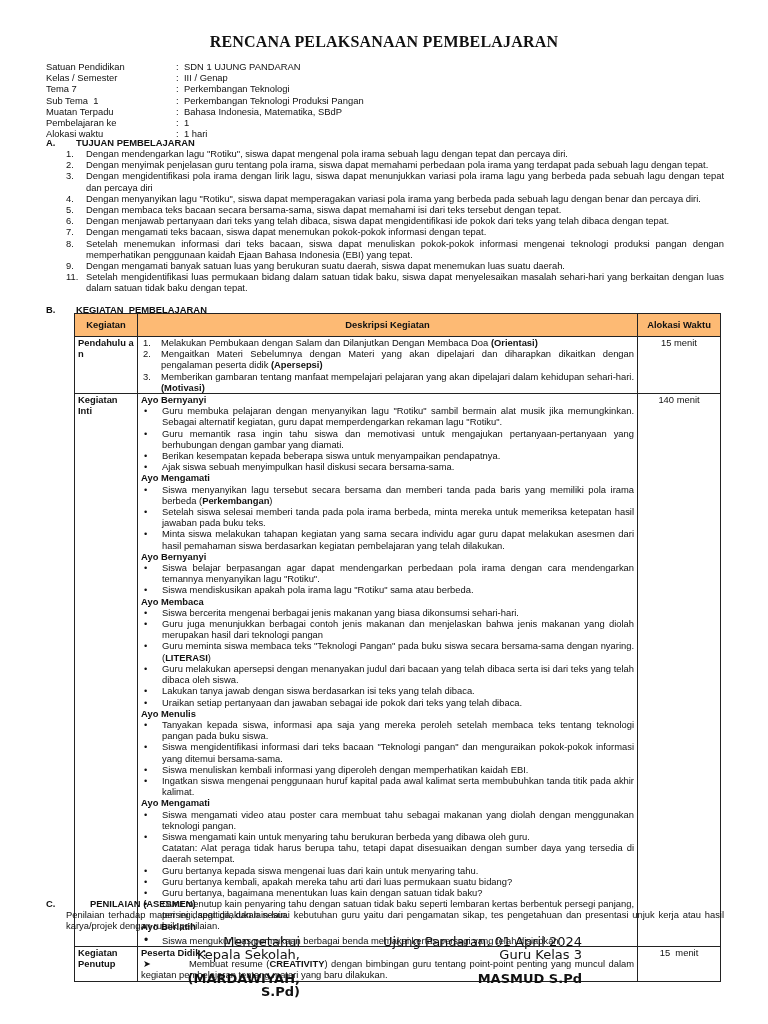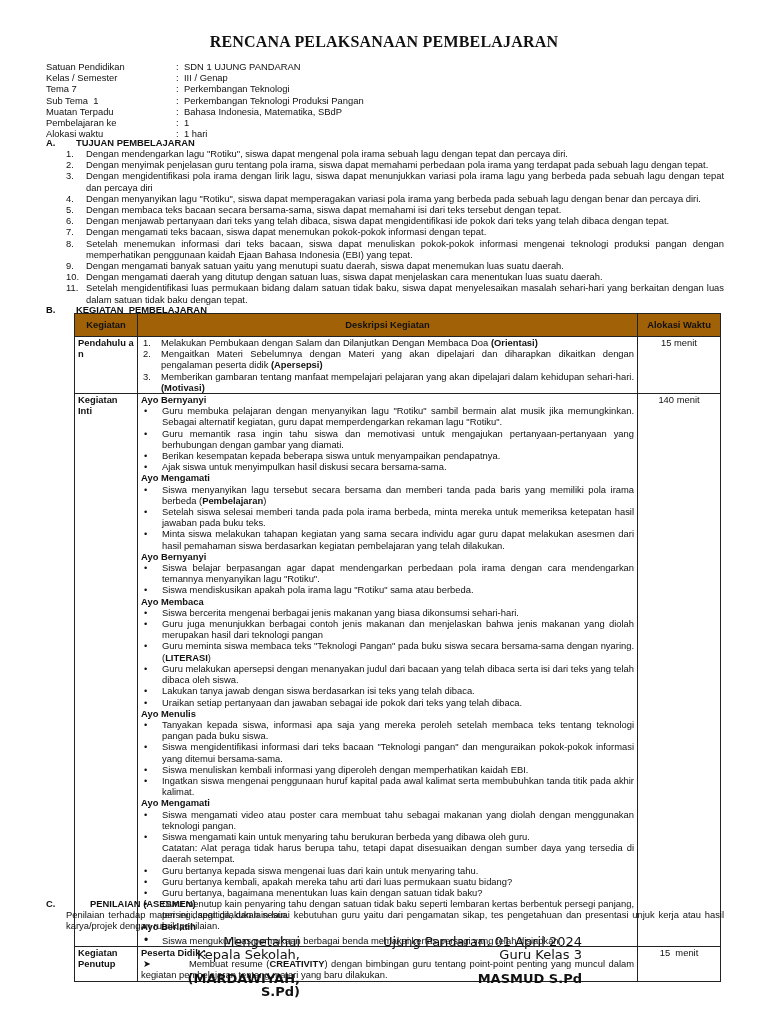--- a/index.html
+++ b/index.html
@@ -12,21 +12,21 @@
   .meta-label { width: 130px; }
   .meta-colon { width: 8px; }
   .sec { position: absolute; left: 46px; font-weight: bold; }
   .sec .letter { display: inline-block; width: 30px; }
   .goals { position: absolute; top: 148px; left: 66px; width: 658px; }
   .goal { display: flex; text-align: justify; }
   .goal .num { width: 20px; flex: none; }
   .goal .txt { flex: 1; }
   table.kg { position: absolute; top: 313px; left: 74px; width: 647px; border-collapse: collapse; }
   table.kg td, table.kg th { border: 1.3px solid #222; vertical-align: top; padding: 0 3px; }
-  table.kg th { background: #a16207; color: #111; font-weight: bold; text-align: center; vertical-align: middle; height: 22px; line-height: 10px; }
+  table.kg th { background: #fdba74; color: #111; font-weight: bold; text-align: center; vertical-align: middle; height: 22px; line-height: 10px; }
   .col1 { width: 56px; font-weight: bold; }
   .col3 { width: 58px; text-align: center; }
   .ol { display: flex; text-align: justify; }
   .ol .n { width: 18px; flex: none; padding-left: 2px; }
   .sub { font-weight: bold; }
   .bl { display: flex; text-align: justify; }
   .bl .b { width: 18px; flex: none; padding-left: 3px; }
   .bl .t { flex: 1; }
   .note { padding-left: 21px; text-align: justify; }
   .pen-body { position: absolute; top: 909px; left: 66px; width: 658px; text-align: justify; }
@@ -109,25 +109,21 @@
   <div class="goal">
       <span class="num">7.</span>
       <span class="txt">Dengan mengamati teks bacaan, siswa dapat menemukan pokok-pokok informasi dengan tepat.</span>
     </div>
   <div class="goal">
       <span class="num">8.</span>
       <span class="txt">Setelah menemukan informasi dari teks bacaan, siswa dapat menuliskan pokok-pokok informasi mengenai teknologi produksi pangan dengan memperhatikan penggunaan kaidah Ejaan Bahasa Indonesia (EBI) yang tepat.</span>
     </div>
   <div class="goal">
       <span class="num">9.</span>
-      <span class="txt">Dengan mengamati banyak satuan yaitu yang menutupi suatu daerah, siswa dapat menemukan luas suatu daerah.</span>
-    </div>
-  <div class="goal">
-      <span class="num">10.</span>
-      <span class="txt">Dengan mengamati daerah yang ditutup dengan satuan luas, siswa dapat menjelaskan cara menentukan luas suatu daerah.</span>
+      <span class="txt">Dengan mengamati banyak satuan luas yang berukuran suatu daerah, siswa dapat menemukan luas suatu daerah.</span>
     </div>
   <div class="goal">
       <span class="num">11.</span>
       <span class="txt">Setelah mengidentifikasi luas permukaan bidang dalam satuan tidak baku, siswa dapat menyelesaikan masalah sehari-hari yang berkaitan dengan luas dalam satuan tidak baku dengan tepat.</span>
     </div>
 </div>
 
 <div class="sec" style="top:304px">
   <span class="letter">B.</span><span style="white-space:pre">KEGIATAN  PEMBELAJARAN</span>
 </div>
@@ -168,27 +164,27 @@
       <div class="bl">
             <span class="b">•</span>
             <span class="t">Guru memantik rasa ingin tahu siswa dan memotivasi untuk mengajukan pertanyaan-pertanyaan yang berhubungan dengan gambar yang diamati.</span>
           </div>
       <div class="bl">
             <span class="b">•</span>
             <span class="t">Berikan kesempatan kepada beberapa siswa untuk menyampaikan pendapatnya.</span>
           </div>
       <div class="bl">
             <span class="b">•</span>
-            <span class="t">Ajak siswa untuk menyimpulkan hasil diskusi secara bersama-sama.</span>
+            <span class="t">Ajak siswa sebuah menyimpulkan hasil diskusi secara bersama-sama.</span>
           </div>
 
       <div class="sub">Ayo Mengamati</div>
       <div class="bl">
             <span class="b">•</span>
-            <span class="t"><span>Siswa menyanyikan lagu tersebut secara bersama dan memberi tanda pada baris yang memiliki pola irama berbeda (</span><b>Pembelajaran</b><span>)</span></span>
+            <span class="t"><span>Siswa menyanyikan lagu tersebut secara bersama dan memberi tanda pada baris yang memiliki pola irama berbeda (</span><b>Perkembangan</b><span>)</span></span>
           </div>
       <div class="bl">
             <span class="b">•</span>
             <span class="t">Setelah siswa selesai memberi tanda pada pola irama berbeda, minta mereka untuk memeriksa ketepatan hasil jawaban pada buku teks.</span>
           </div>
       <div class="bl">
             <span class="b">•</span>
             <span class="t">Minta siswa melakukan tahapan kegiatan yang sama secara individu agar guru dapat melakukan asesmen dari hasil pemahaman siswa berdasarkan kegiatan pembelajaran yang telah dilakukan.</span>
           </div>
 

